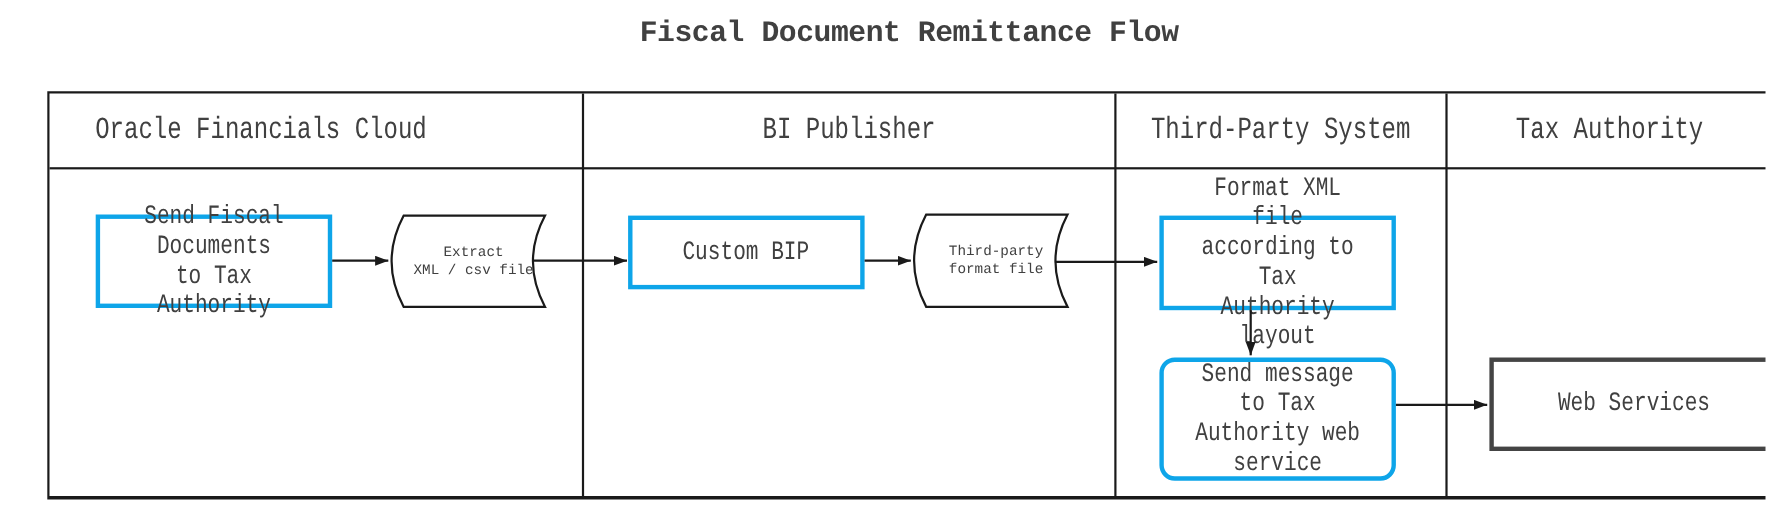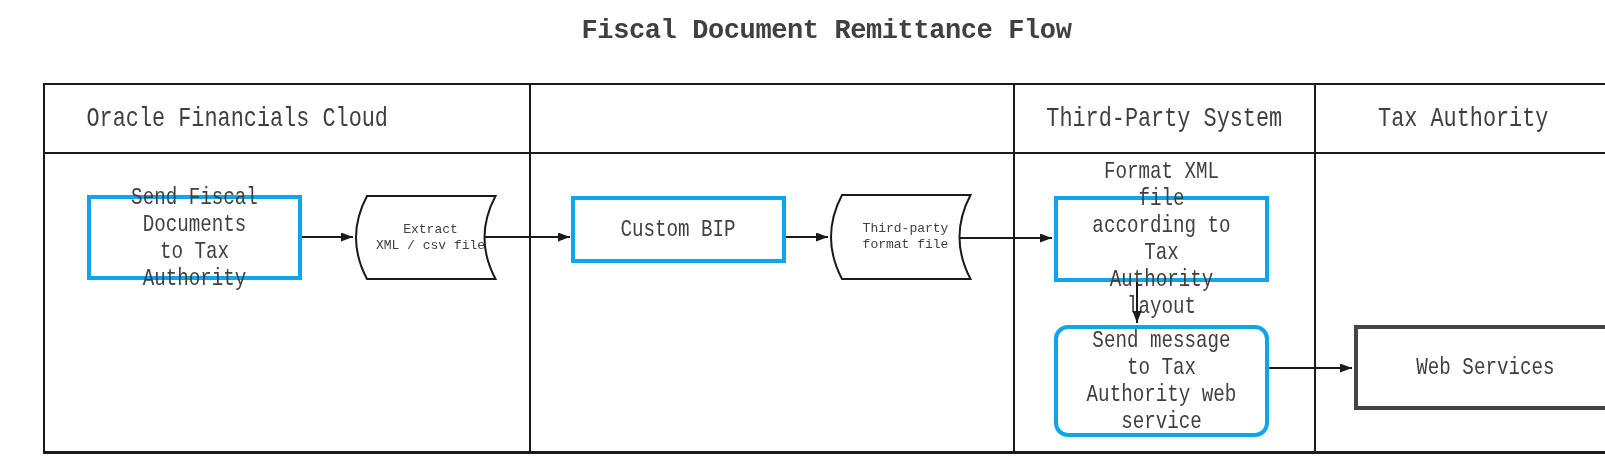--- a/index.html
+++ b/index.html
@@ -44,20 +44,23 @@
   <div class="title">Fiscal Document Remittance Flow</div>
 
   <div class="table">
     <div class="hline"></div>
     <div class="vline" style="left:484px;"></div>
     <div class="vline" style="left:968px;"></div>
     <div class="vline" style="left:1269px;"></div>
 
     <div class="lane-header" style="left:0; width:384px;justify-content:center;">
       <span class="hdr-label">Oracle Financials Cloud</span>
+    </div>
+    <div class="lane-header" style="left:486px; width:482px;">
+      <span class="hdr-label">BI Publisher</span>
     </div>
     <div class="lane-header" style="left:970px; width:299px;">
       <span class="hdr-label">Third-Party System</span>
     </div>
     <div class="lane-header" style="left:1271px; width:294px;">
       <span class="hdr-label">Tax Authority</span>
     </div>
   </div>
 
   <div class="node process" style="left:63px; top:195px; width:215px; height:85px;">

